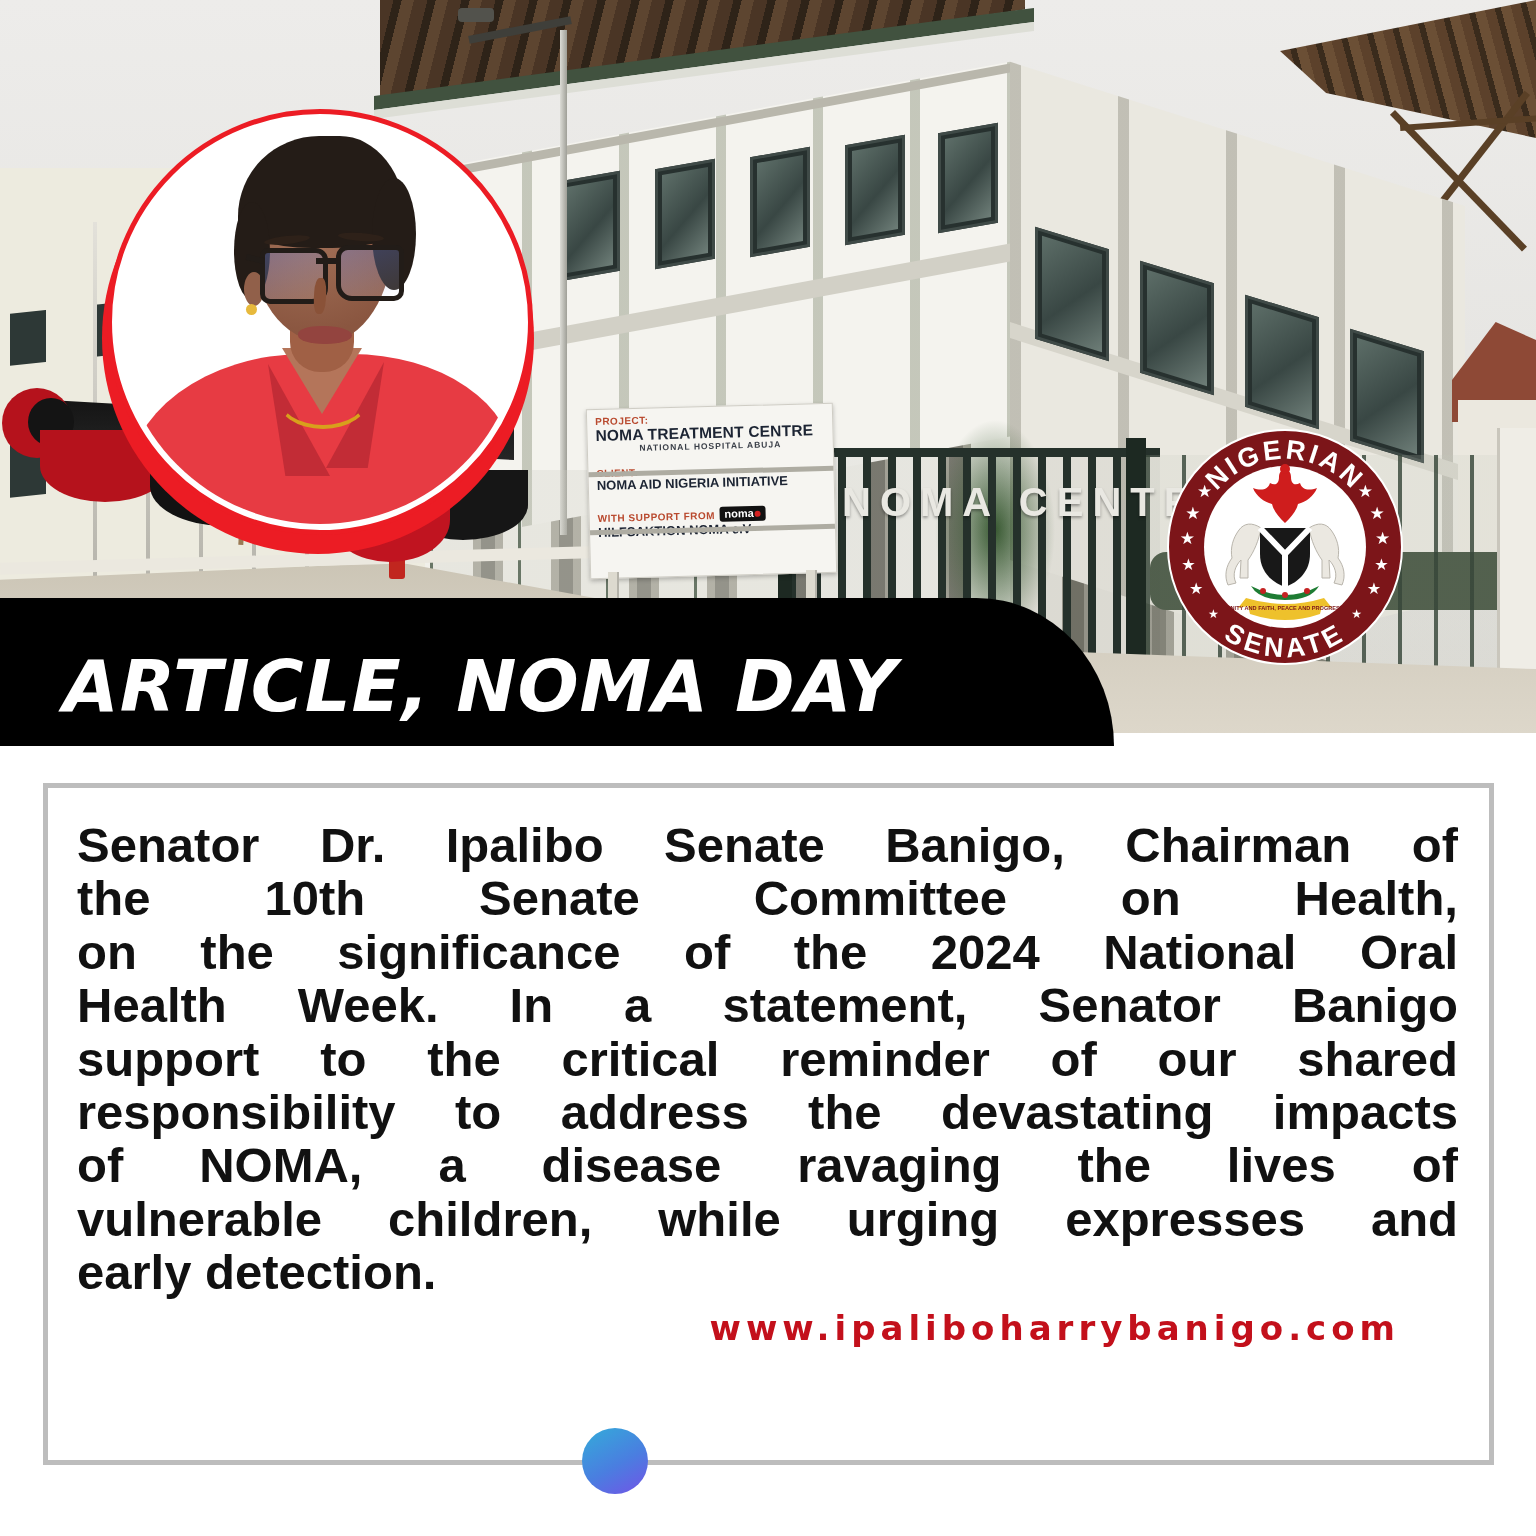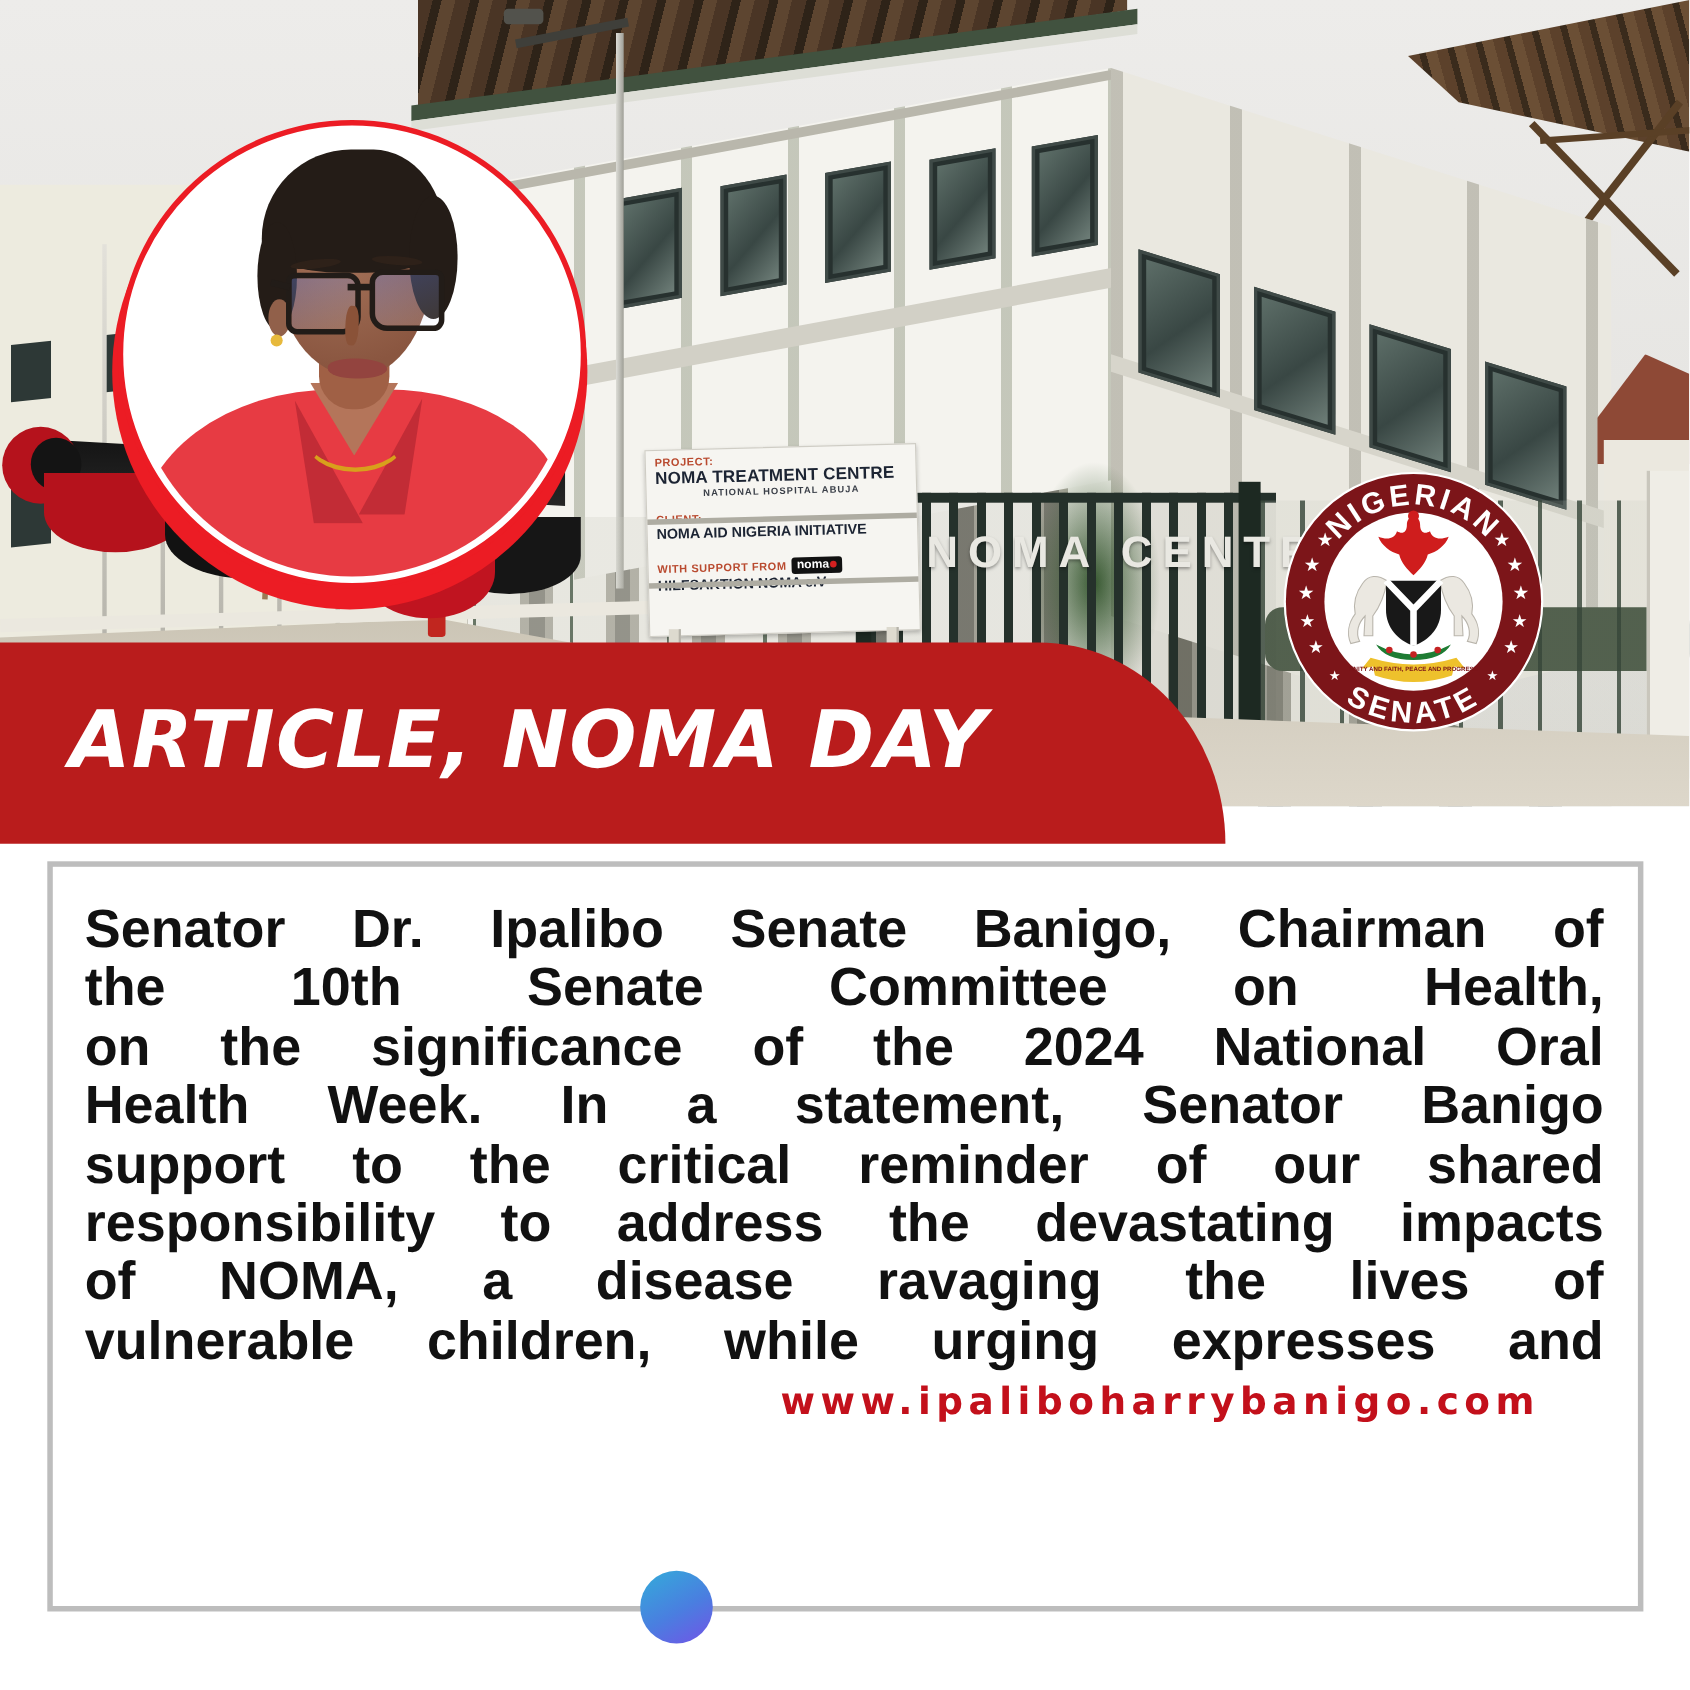--- a/index.html
+++ b/index.html
@@ -100,21 +100,21 @@
 
   
   .crescent{position:absolute;left:102px;top:122px;width:432px;height:432px;border-radius:50%;background:#ec1c24;}
   .ring{position:absolute;left:107px;top:109px;width:416px;height:416px;border-radius:50%;
         border:5px solid #ec1c24;background:#ffffff;}
   .pcircle{position:absolute;left:118px;top:120px;width:404px;height:404px;border-radius:50%;
            background:#ffffff;overflow:hidden;}
   .pc{position:absolute;}
 
   
-  .banner{position:absolute;left:0;top:584px;width:1114px;height:183px;background:#b91c1c;
+  .banner{position:absolute;left:0;top:598px;width:1114px;height:148px;background:#000000;
           border-top-right-radius:170px 183px;}
   .banner .title{position:absolute;left:63px;top:46px;color:#ffffff;
           font-family:"DejaVu Sans",sans-serif;font-style:italic;font-weight:bold;
           font-size:72px;letter-spacing:1px;white-space:nowrap;}
 
   
   .seal{position:absolute;left:1166px;top:428px;width:238px;height:238px;}
 
   
   .textbox{position:absolute;left:43px;top:783px;width:1451px;height:682px;background:#ffffff;
@@ -340,18 +340,19 @@
   <div class="textbox">
     <div>
         <div class="jline">Senator Dr. Ipalibo Senate Banigo, Chairman of</div>
         <div class="jline">the 10th Senate Committee on Health,</div>
         <div class="jline">on the significance of the 2024 National Oral</div>
         <div class="jline">Health Week. In a statement, Senator Banigo</div>
         <div class="jline">support to the critical reminder of our shared</div>
         <div class="jline">responsibility to address the devastating impacts</div>
         <div class="jline">of NOMA, a disease ravaging the lives of</div>
         <div class="jline">vulnerable children, while urging expresses and</div>
+        <div class="jline last">early detection.</div>
       </div>
     <div class="url">www.ipaliboharrybanigo.com</div>
   </div>
 
   <div class="dot-blue"></div>
 </div>
 
 </body></html>

